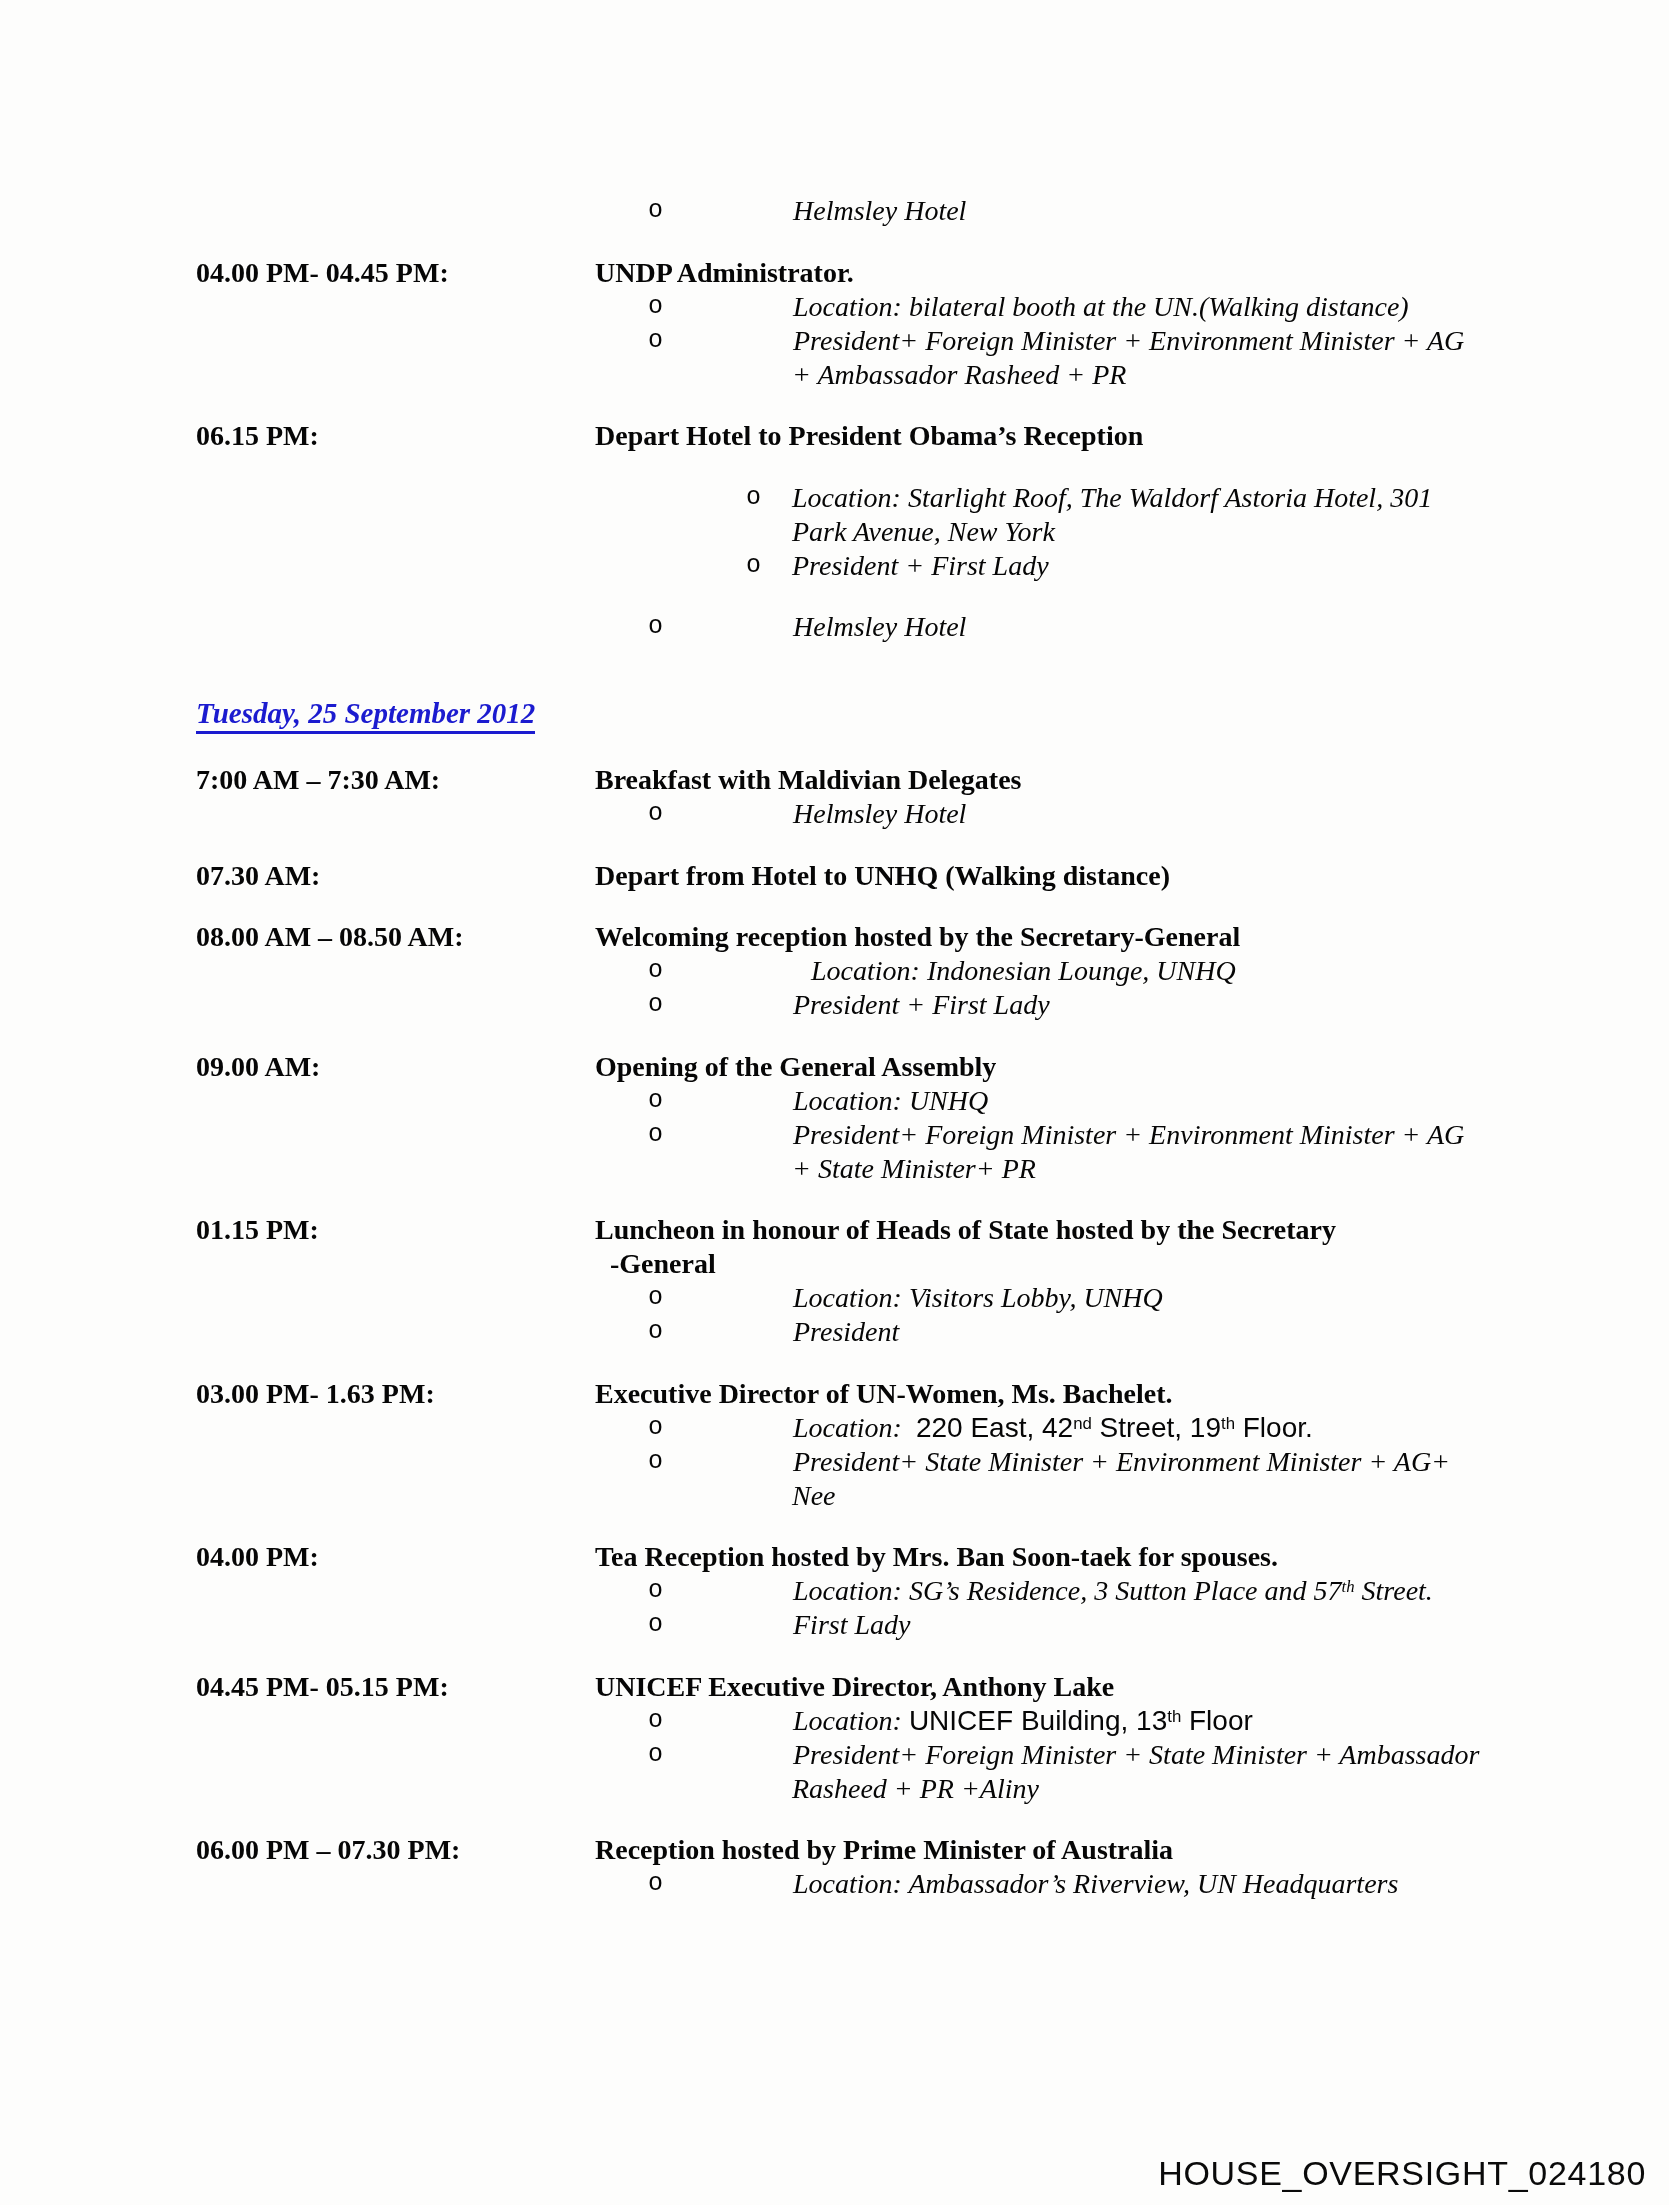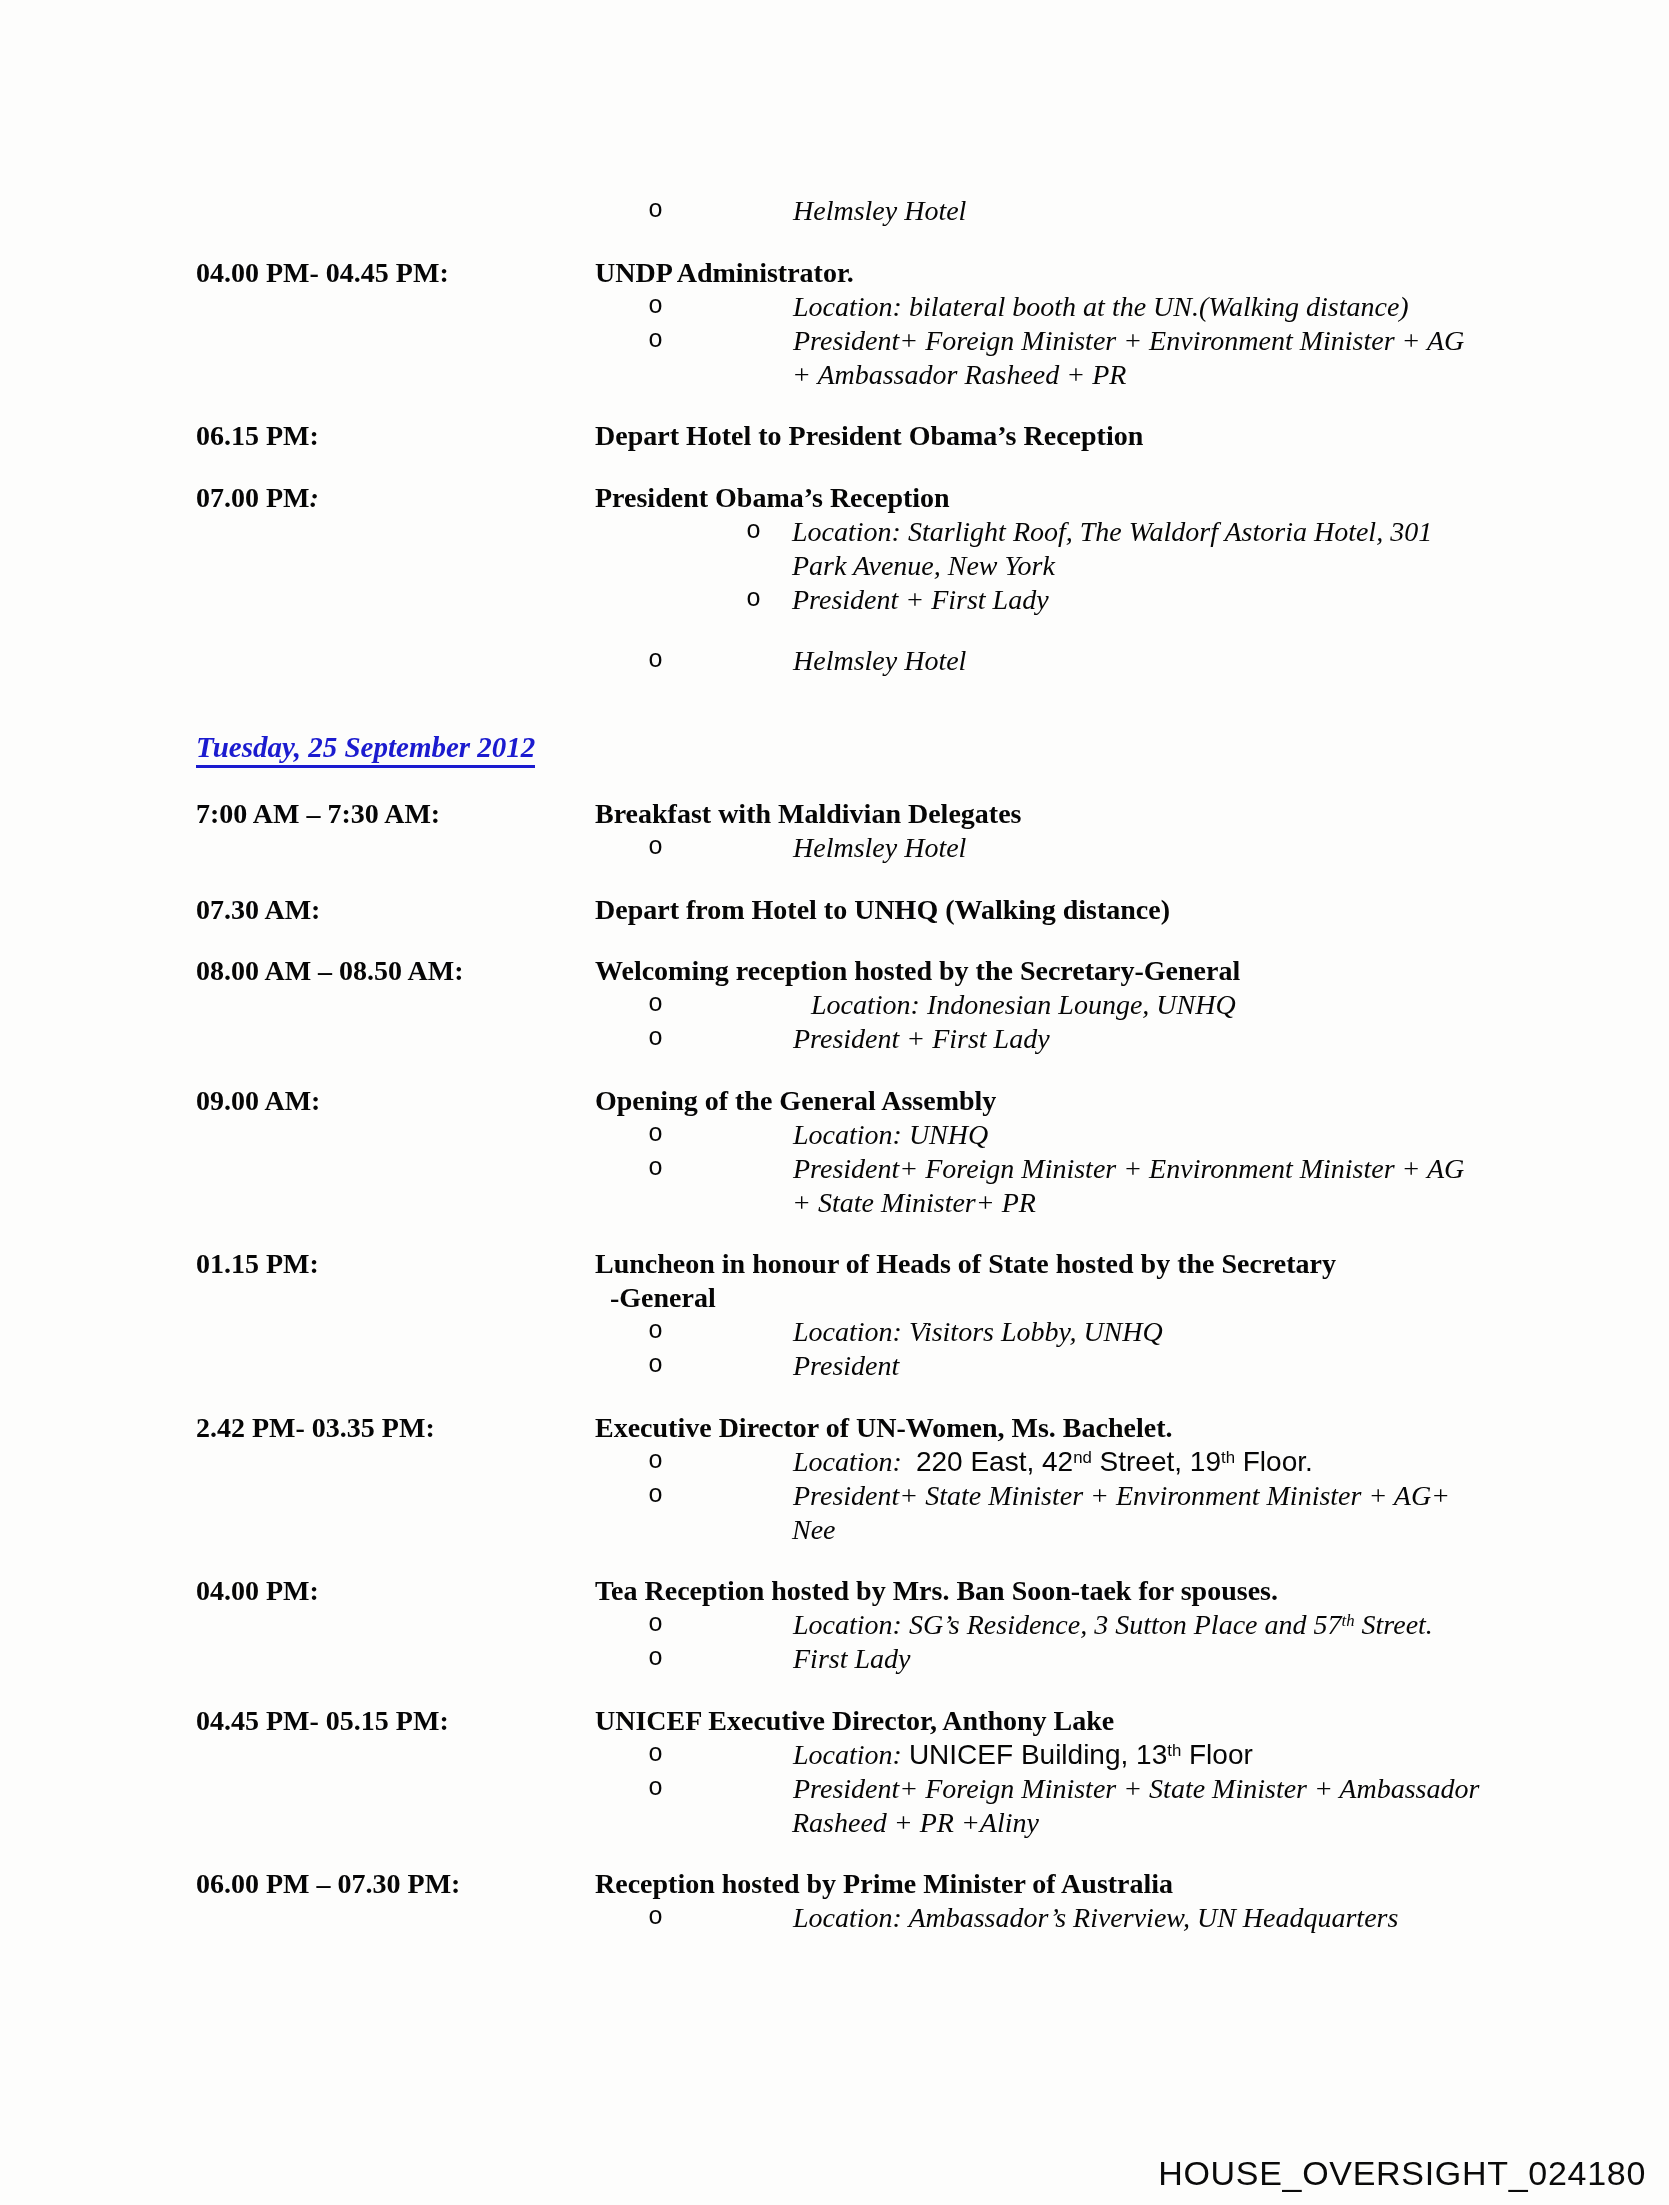--- a/index.html
+++ b/index.html
@@ -76,26 +76,20 @@
       </div>
       <div class="event">
         <div class="title-row">
           <div class="time line">06.15 PM:</div>
           <div class="titles">
             <div class="line title">Depart Hotel to President Obama’s Reception</div>
           </div>
         </div>
       </div>
       <div class="event">
-        <div class="title-row">
-          <div class="time line">07.00 PM<span class="it-colon">:</span></div>
-          <div class="titles">
-            <div class="line title">President Obama’s Reception</div>
-          </div>
-        </div>
         <div class="bullet-line line deep"><span class="bullet-o">o</span><span class="bullet-text"><span class="seg-i" style="white-space: pre;">Location: Starlight Roof, The Waldorf Astoria Hotel, 301</span></span></div>
         <div class="line bullet-cont"><span class="seg-i" style="white-space: pre;">Park Avenue, New York</span></div>
         <div class="bullet-line line deep"><span class="bullet-o">o</span><span class="bullet-text"><span class="seg-i" style="white-space: pre;">President + First Lady</span></span></div>
       </div>
       <div class="event">
         <div class="bullet-line line"><span class="bullet-o">o</span><span class="bullet-text"><span class="seg-i" style="white-space: pre;">Helmsley Hotel</span></span></div>
       </div>
       <div class="heading line" style="color: rgb(27, 27, 207);"><span class="underlined">Tuesday, 25 September 2012</span></div>
       <div class="event">
         <div class="title-row">
@@ -141,21 +135,21 @@
           <div class="titles">
             <div class="line title">Luncheon in honour of Heads of State hosted by the Secretary</div>
             <div class="line title title-cont">-General</div>
           </div>
         </div>
         <div class="bullet-line line"><span class="bullet-o">o</span><span class="bullet-text"><span class="seg-i" style="white-space: pre;">Location: Visitors Lobby, UNHQ</span></span></div>
         <div class="bullet-line line"><span class="bullet-o">o</span><span class="bullet-text"><span class="seg-i" style="white-space: pre;">President</span></span></div>
       </div>
       <div class="event">
         <div class="title-row">
-          <div class="time line">2.42 PM- 03.35 PM:</div>
+          <div class="time line">03.00 PM- 1.63 PM:</div>
           <div class="titles">
             <div class="line title">Executive Director of UN-Women, Ms. Bachelet.</div>
           </div>
         </div>
         <div class="bullet-line line"><span class="bullet-o">o</span><span class="bullet-text"><span class="seg-i" style="white-space: pre;">Location:  </span><span class="seg-sans" style="white-space: pre;">220 East, 42</span><span class="seg-sans seg-sup" style="white-space: pre;">nd</span><span class="seg-sans" style="white-space: pre;"> Street, 19</span><span class="seg-sans seg-sup" style="white-space: pre;">th</span><span class="seg-sans" style="white-space: pre;"> Floor.</span></span></div>
         <div class="bullet-line line"><span class="bullet-o">o</span><span class="bullet-text"><span class="seg-i" style="white-space: pre; margin-top: 43px;">President+ State Minister + Environment Minister + AG+</span></span></div>
         <div class="line bullet-cont"><span class="seg-i" style="white-space: pre;">Nee</span></div>
       </div>
       <div class="event">
         <div class="title-row">

